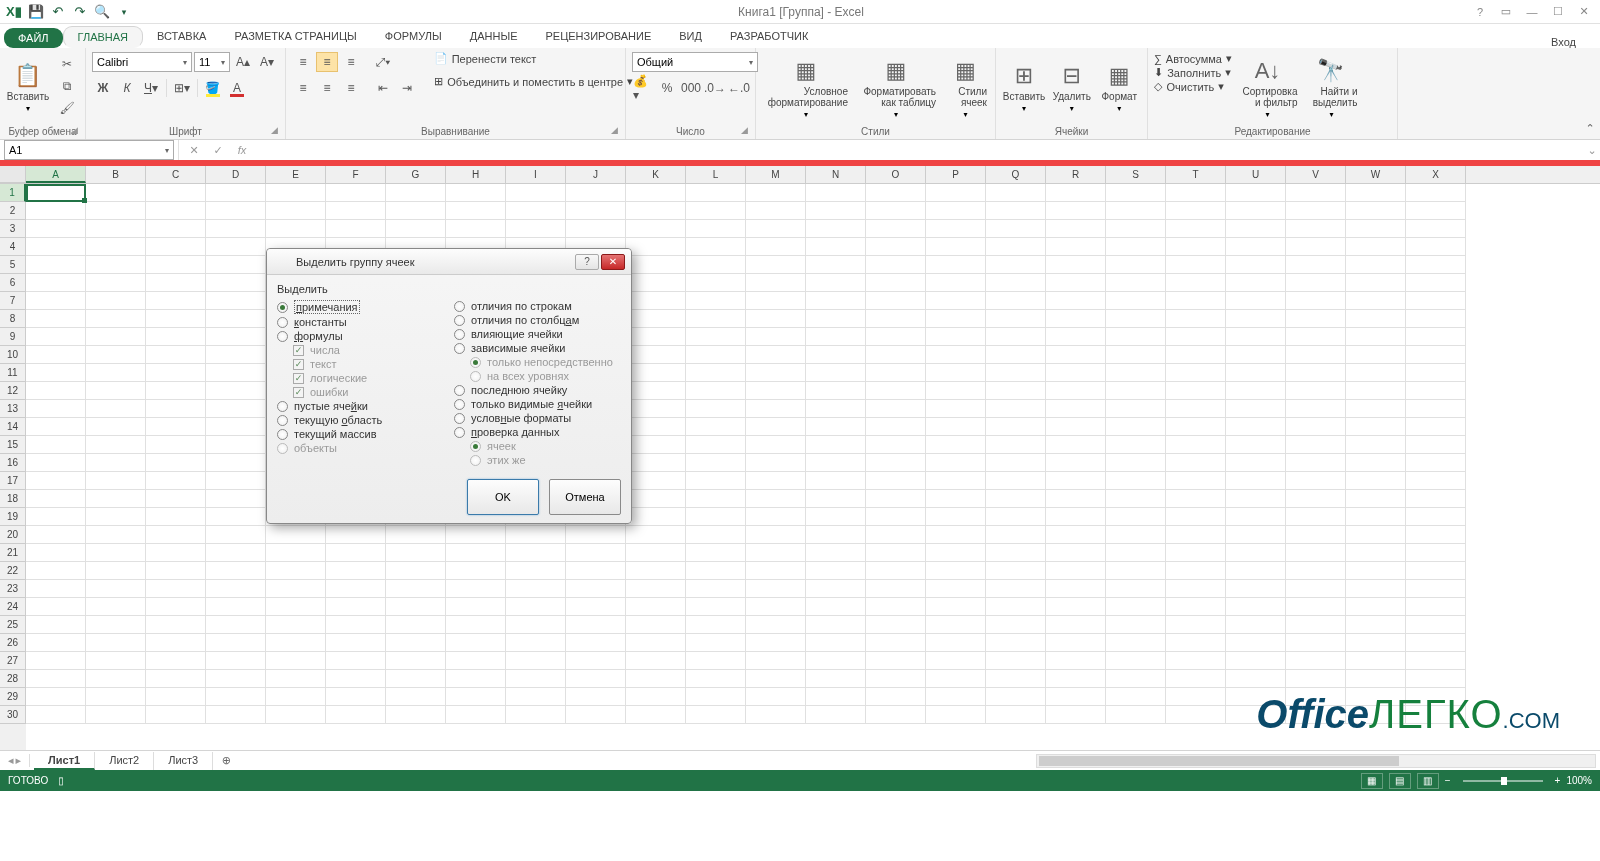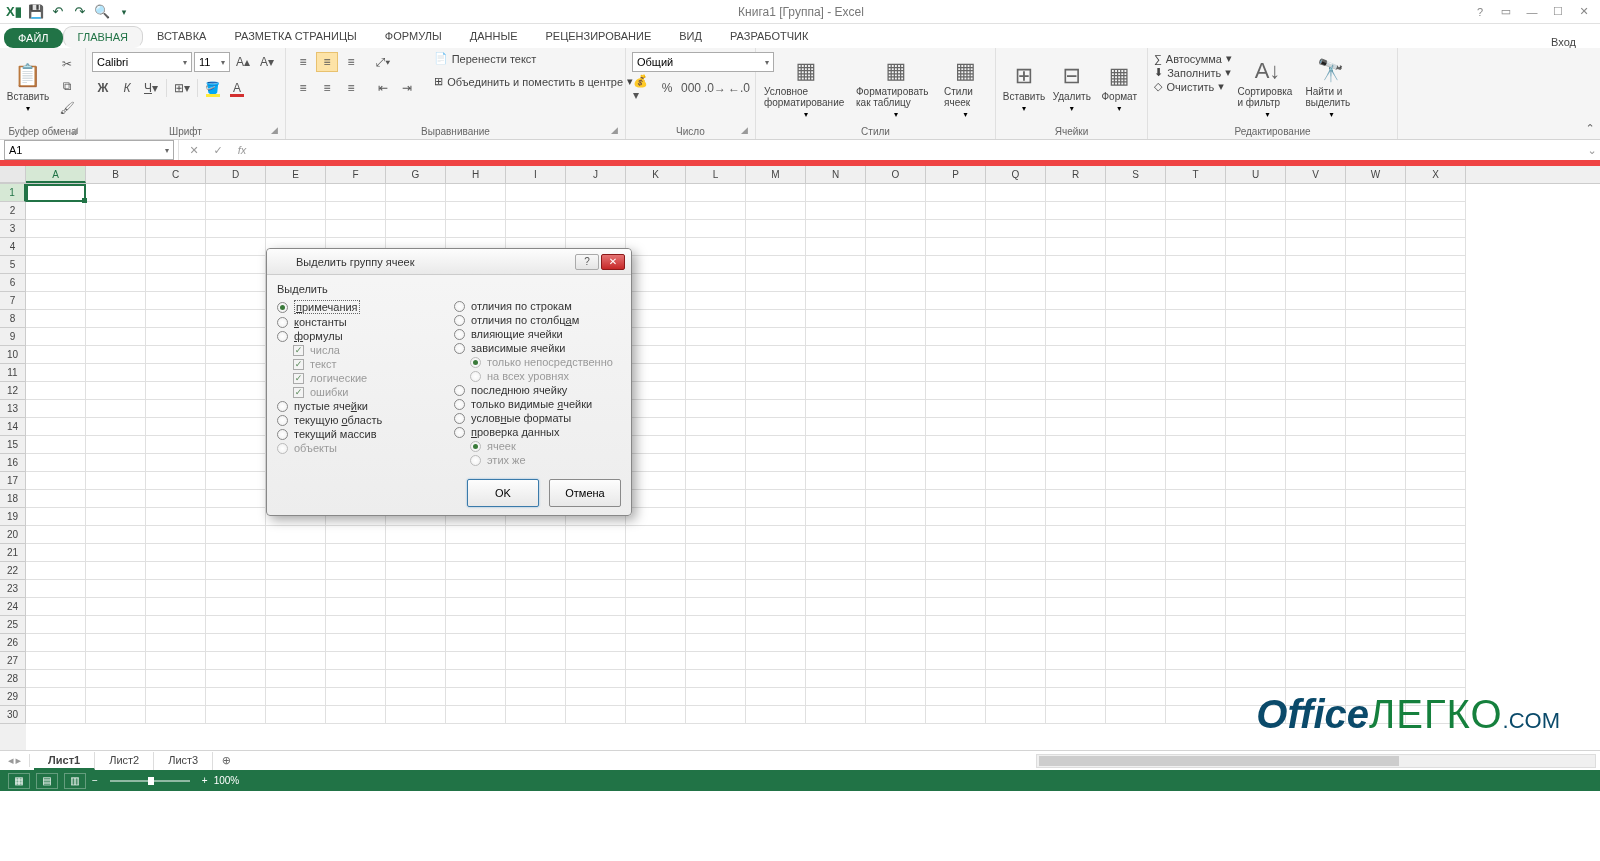--- a/index.html
+++ b/index.html
@@ -21,21 +21,21 @@
 .tab-right { margin-left: auto; padding-right: 24px; color: #444; font-size: 11px; }
 
 
 .ribbon { height: 92px; background: #f5f5f5; border-bottom: 1px solid #d4d4d4; display: flex; }
 .ribbon-group { border-right: 1px solid #e0e0e0; padding: 4px 6px 2px 6px; display: flex; flex-direction: column; justify-content: space-between; position: relative; }
 .ribbon-group-content { display: flex; align-items: flex-start; gap: 4px; flex: 1; }
 .ribbon-group-label { text-align: center; color: #666; font-size: 10px; padding-top: 2px; }
 .ribbon-launcher { position: absolute; right: 2px; bottom: 2px; width: 12px; height: 12px; color: #999; font-size: 9px; }
 .big-btn { width: 44px; display: flex; flex-direction: column; align-items: center; justify-content: center; gap: 2px; padding: 2px; height: 72px; }
 .big-btn .icon { font-size: 22px; color: #666; }
-.big-btn .label { font-size: 10px; color: #444; text-align: left; line-height: 1.1; }
+.big-btn .label { font-size: 10px; color: #444; text-align: right; line-height: 1.1; }
 .small-btns { display: flex; flex-direction: column; gap: 2px; padding: 2px; }
 .small-btn { width: 22px; height: 20px; display: flex; align-items: center; justify-content: center; color: #555; font-size: 12px; border: 1px solid transparent; }
 .small-btn.active { background: #fde3a7; border-color: #e8c16f; }
 .combo { height: 20px; background: #fff; border: 1px solid #ababab; font-size: 11px; padding: 0 4px; display: flex; align-items: center; justify-content: space-between; }
 .combo .arrow { color: #666; font-size: 8px; margin-left: 4px; }
 .row { display: flex; gap: 2px; align-items: center; }
 .col { display: flex; flex-direction: column; gap: 2px; }
 .chk-line { display: flex; align-items: center; gap: 4px; font-size: 11px; color: #444; white-space: nowrap; }
 .edit-row { display: flex; align-items: center; gap: 4px; font-size: 11px; color: #444; white-space: nowrap; }
 
@@ -98,21 +98,21 @@
 .radio-item.disabled { color: #9a9a9a; }
 .radio-item.sub { padding-left: 16px; }
 .radio { width: 11px; height: 11px; border: 1px solid #888; border-radius: 50%; background: radial-gradient(#fff,#eee); display: flex; align-items: center; justify-content: center; flex-shrink:0;}
 .radio.checked::after { content: ""; width: 5px; height: 5px; background: #3a7a3a; border-radius: 50%; }
 .radio.disabled { border-color: #bbb; }
 .chk { width: 11px; height: 11px; border: 1px solid #aaa; background: #f4f4f4; display:flex; align-items:center; justify-content:center; flex-shrink:0;}
 .chk.checked::after { content: "✓"; font-size: 9px; color: #5a8a5a; line-height:1;}
 .underline { text-decoration: underline; }
 .dotted-focus { border: 1px dotted #666; padding: 0 1px; }
 .dialog-buttons { display: flex; justify-content: flex-end; gap: 10px; padding: 8px 10px; }
-.dialog-btn { width: 72px; height: 28px; background: linear-gradient(#fdfdfd,#e8e8e8); border: 1px solid #8a8a8a; border-radius: 2px; font-size: 11px; }
+.dialog-btn { width: 72px; height: 36px; background: linear-gradient(#fdfdfd,#e8e8e8); border: 1px solid #8a8a8a; border-radius: 2px; font-size: 11px; }
 .dialog-btn.primary { border: 1px solid #3a7aaa; box-shadow: 0 0 2px #7ab0d8; }
 
 
 .watermark { position: absolute; right: 40px; top: 692px; font-size: 40px; color: #0a4a6a; font-family: Georgia, serif; z-index: 50; display:flex; align-items:baseline;}
 .watermark .office { font-style: italic; font-weight: bold; color: #0a4a6a; }
 .watermark .legko { font-family: Liberation Sans, sans-serif; font-weight: 300; color: #15803d; letter-spacing: 1px;}
 .watermark .com { font-size: 22px; font-family: sans-serif; color:#0a4a6a;}
 </style>
 </head>
 <body>
@@ -230,21 +230,21 @@
           </div>
         <div class="chk-line" style="margin-top:8px;"><span>⊞</span><span>Объединить и поместить в центре</span> ▾</div>
       </div>
     </div>
     <div class="ribbon-group-label">Выравнивание</div>
     <div class="ribbon-launcher">◢</div>
   </div>
 
   <div class="ribbon-group" style="width:130px;">
     <div class="ribbon-group-content col">
-      <div class="combo" style="width:142px;">
+      <div class="combo" style="width:126px;">
           <span>Общий</span>
           <span class="arrow">▾</span>
         </div>
       <div class="row" style="margin-top:4px;">
         <div class="small-btn">💰▾</div>
         <div class="small-btn">%</div>
         <div class="small-btn">000</div>
         <div class="small-btn">.0→</div>
         <div class="small-btn">←.0</div>
       </div>
@@ -1202,20 +1202,24 @@
     </div>
   <div class="add-sheet">⊕</div>
   <div class="hscroll">
     <div class="hscroll-track">
         <div class="hscroll-thumb"></div>
       </div>
   </div>
 </div>
 
 <div class="status-bar">
+  <div class="status-left">
+    <span>ГОТОВО</span>
+    <span>▯</span>
+  </div>
   <div class="status-right">
     <div class="view-btn">▦</div>
     <div class="view-btn">▤</div>
     <div class="view-btn">▥</div>
     <span>−</span>
     <div class="zoom-slider">
         <div class="zoom-thumb"></div>
       </div>
     <span>+</span>
     <span>100%</span>

